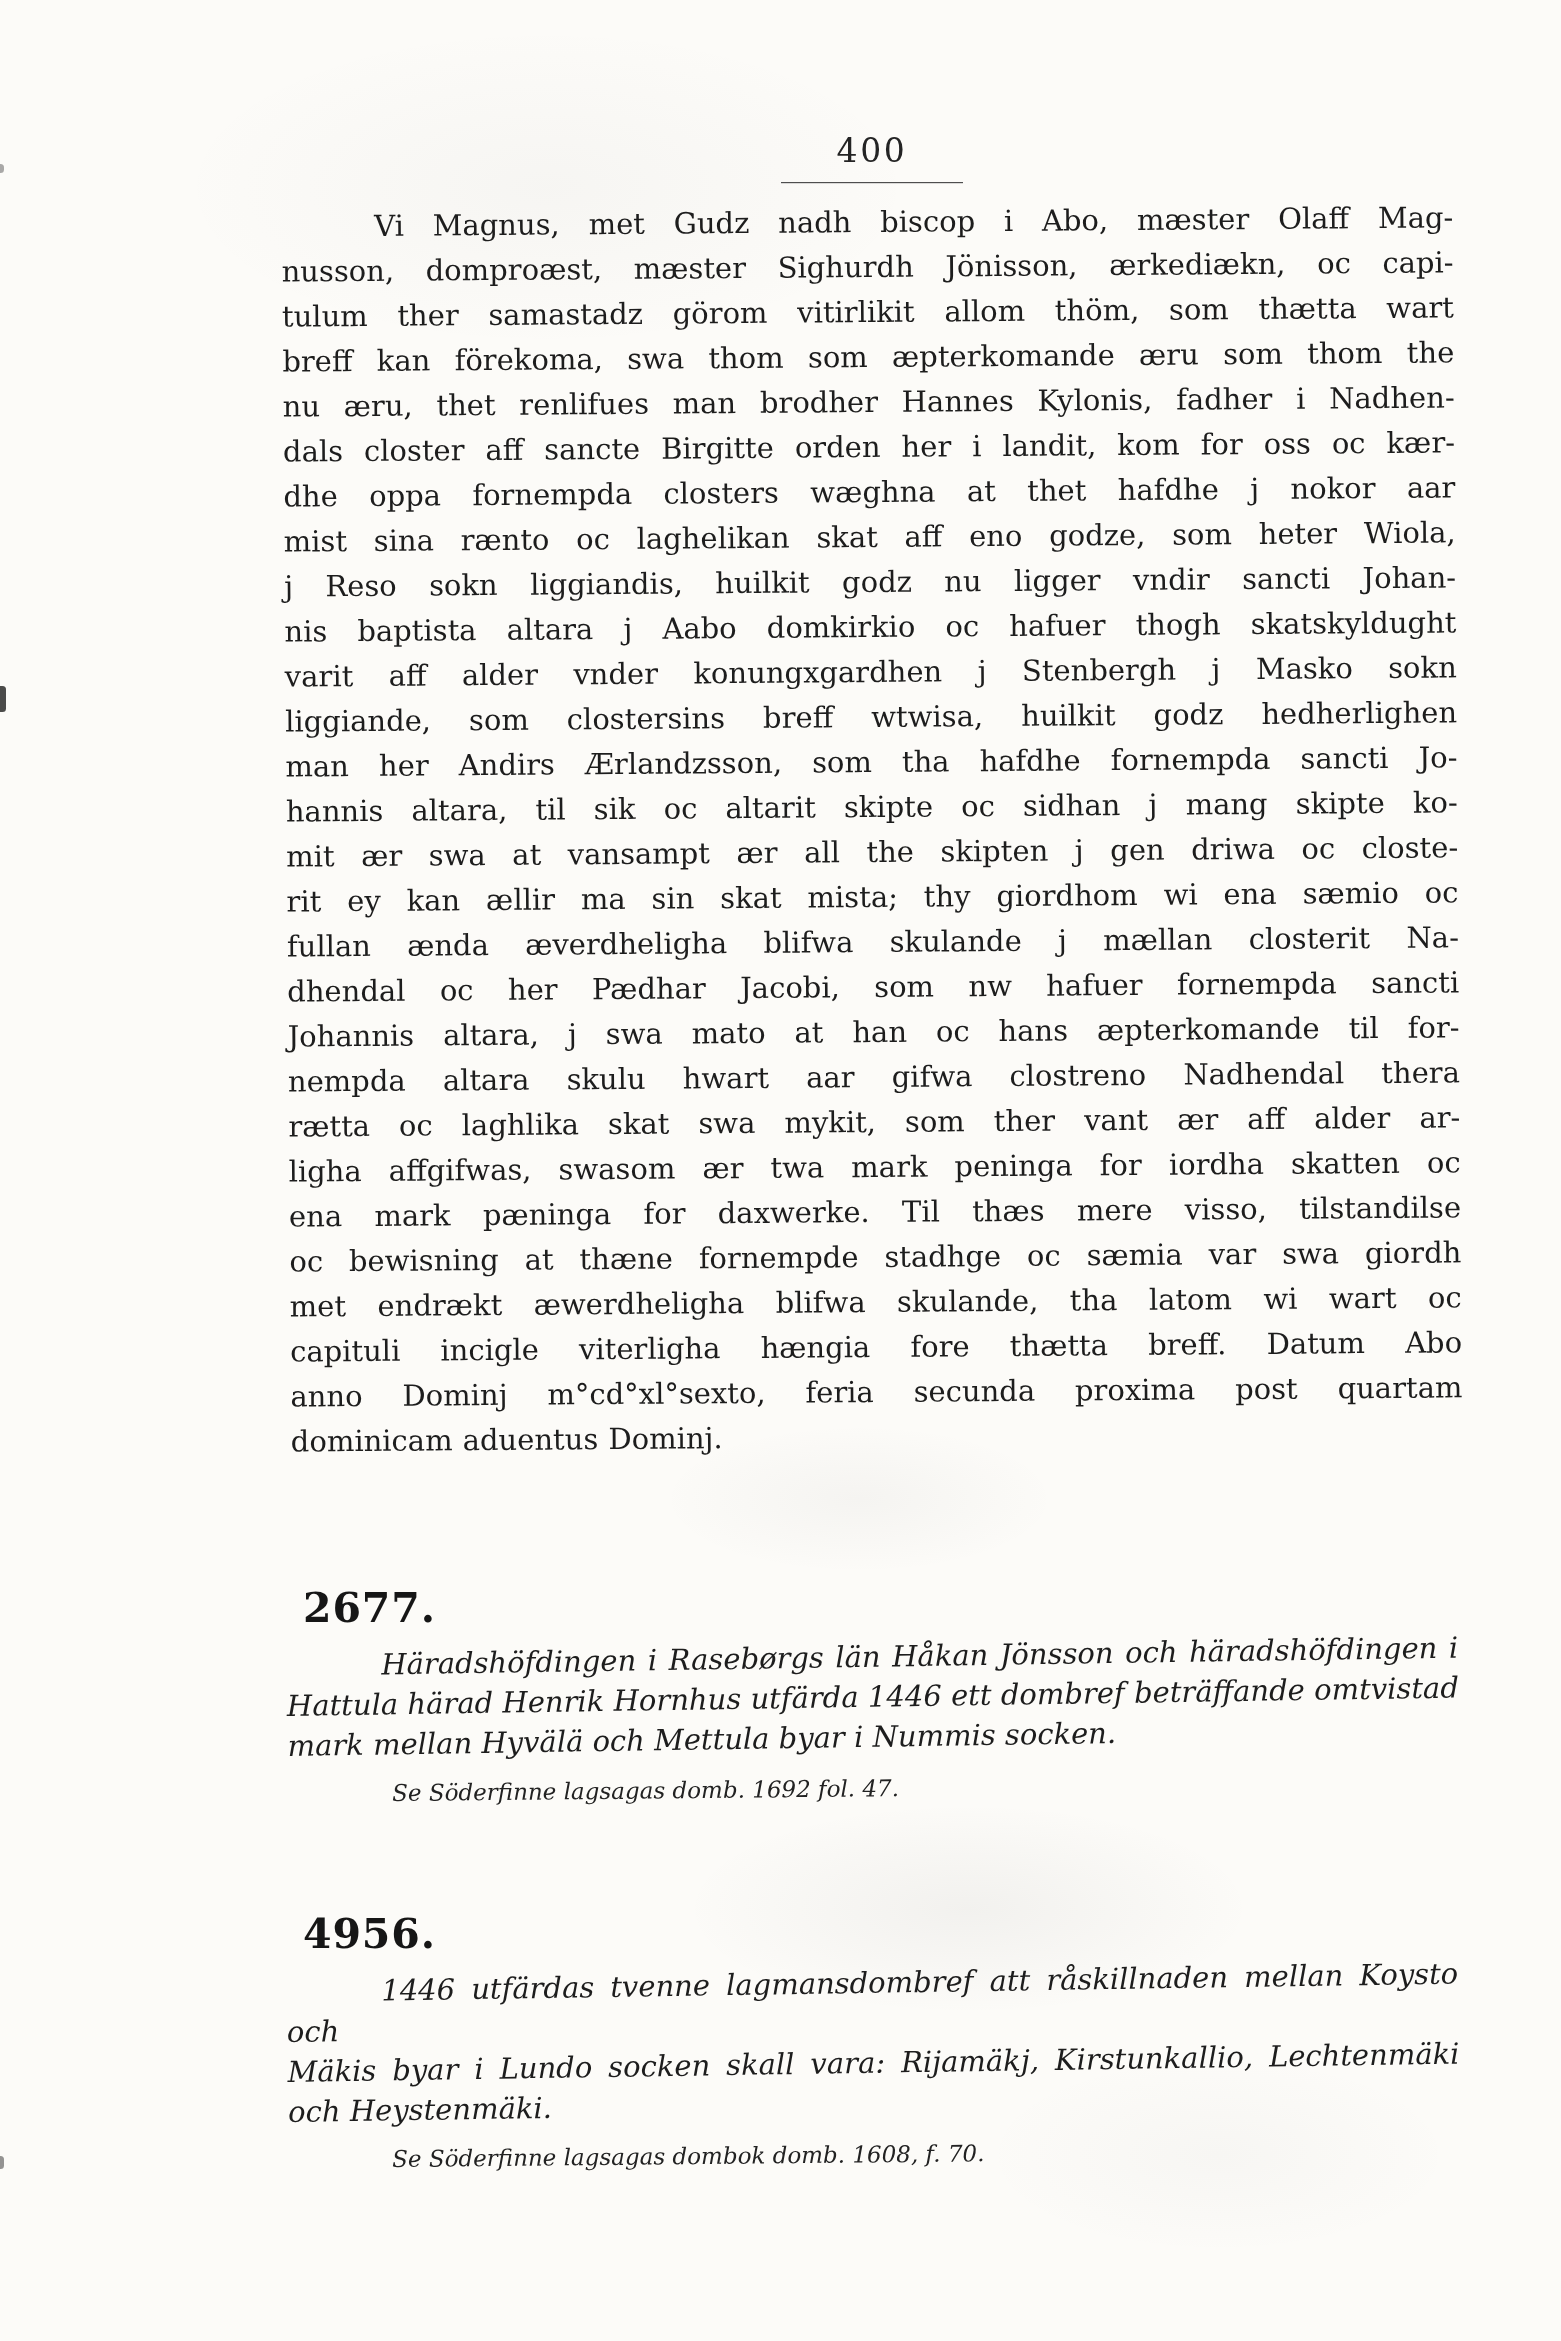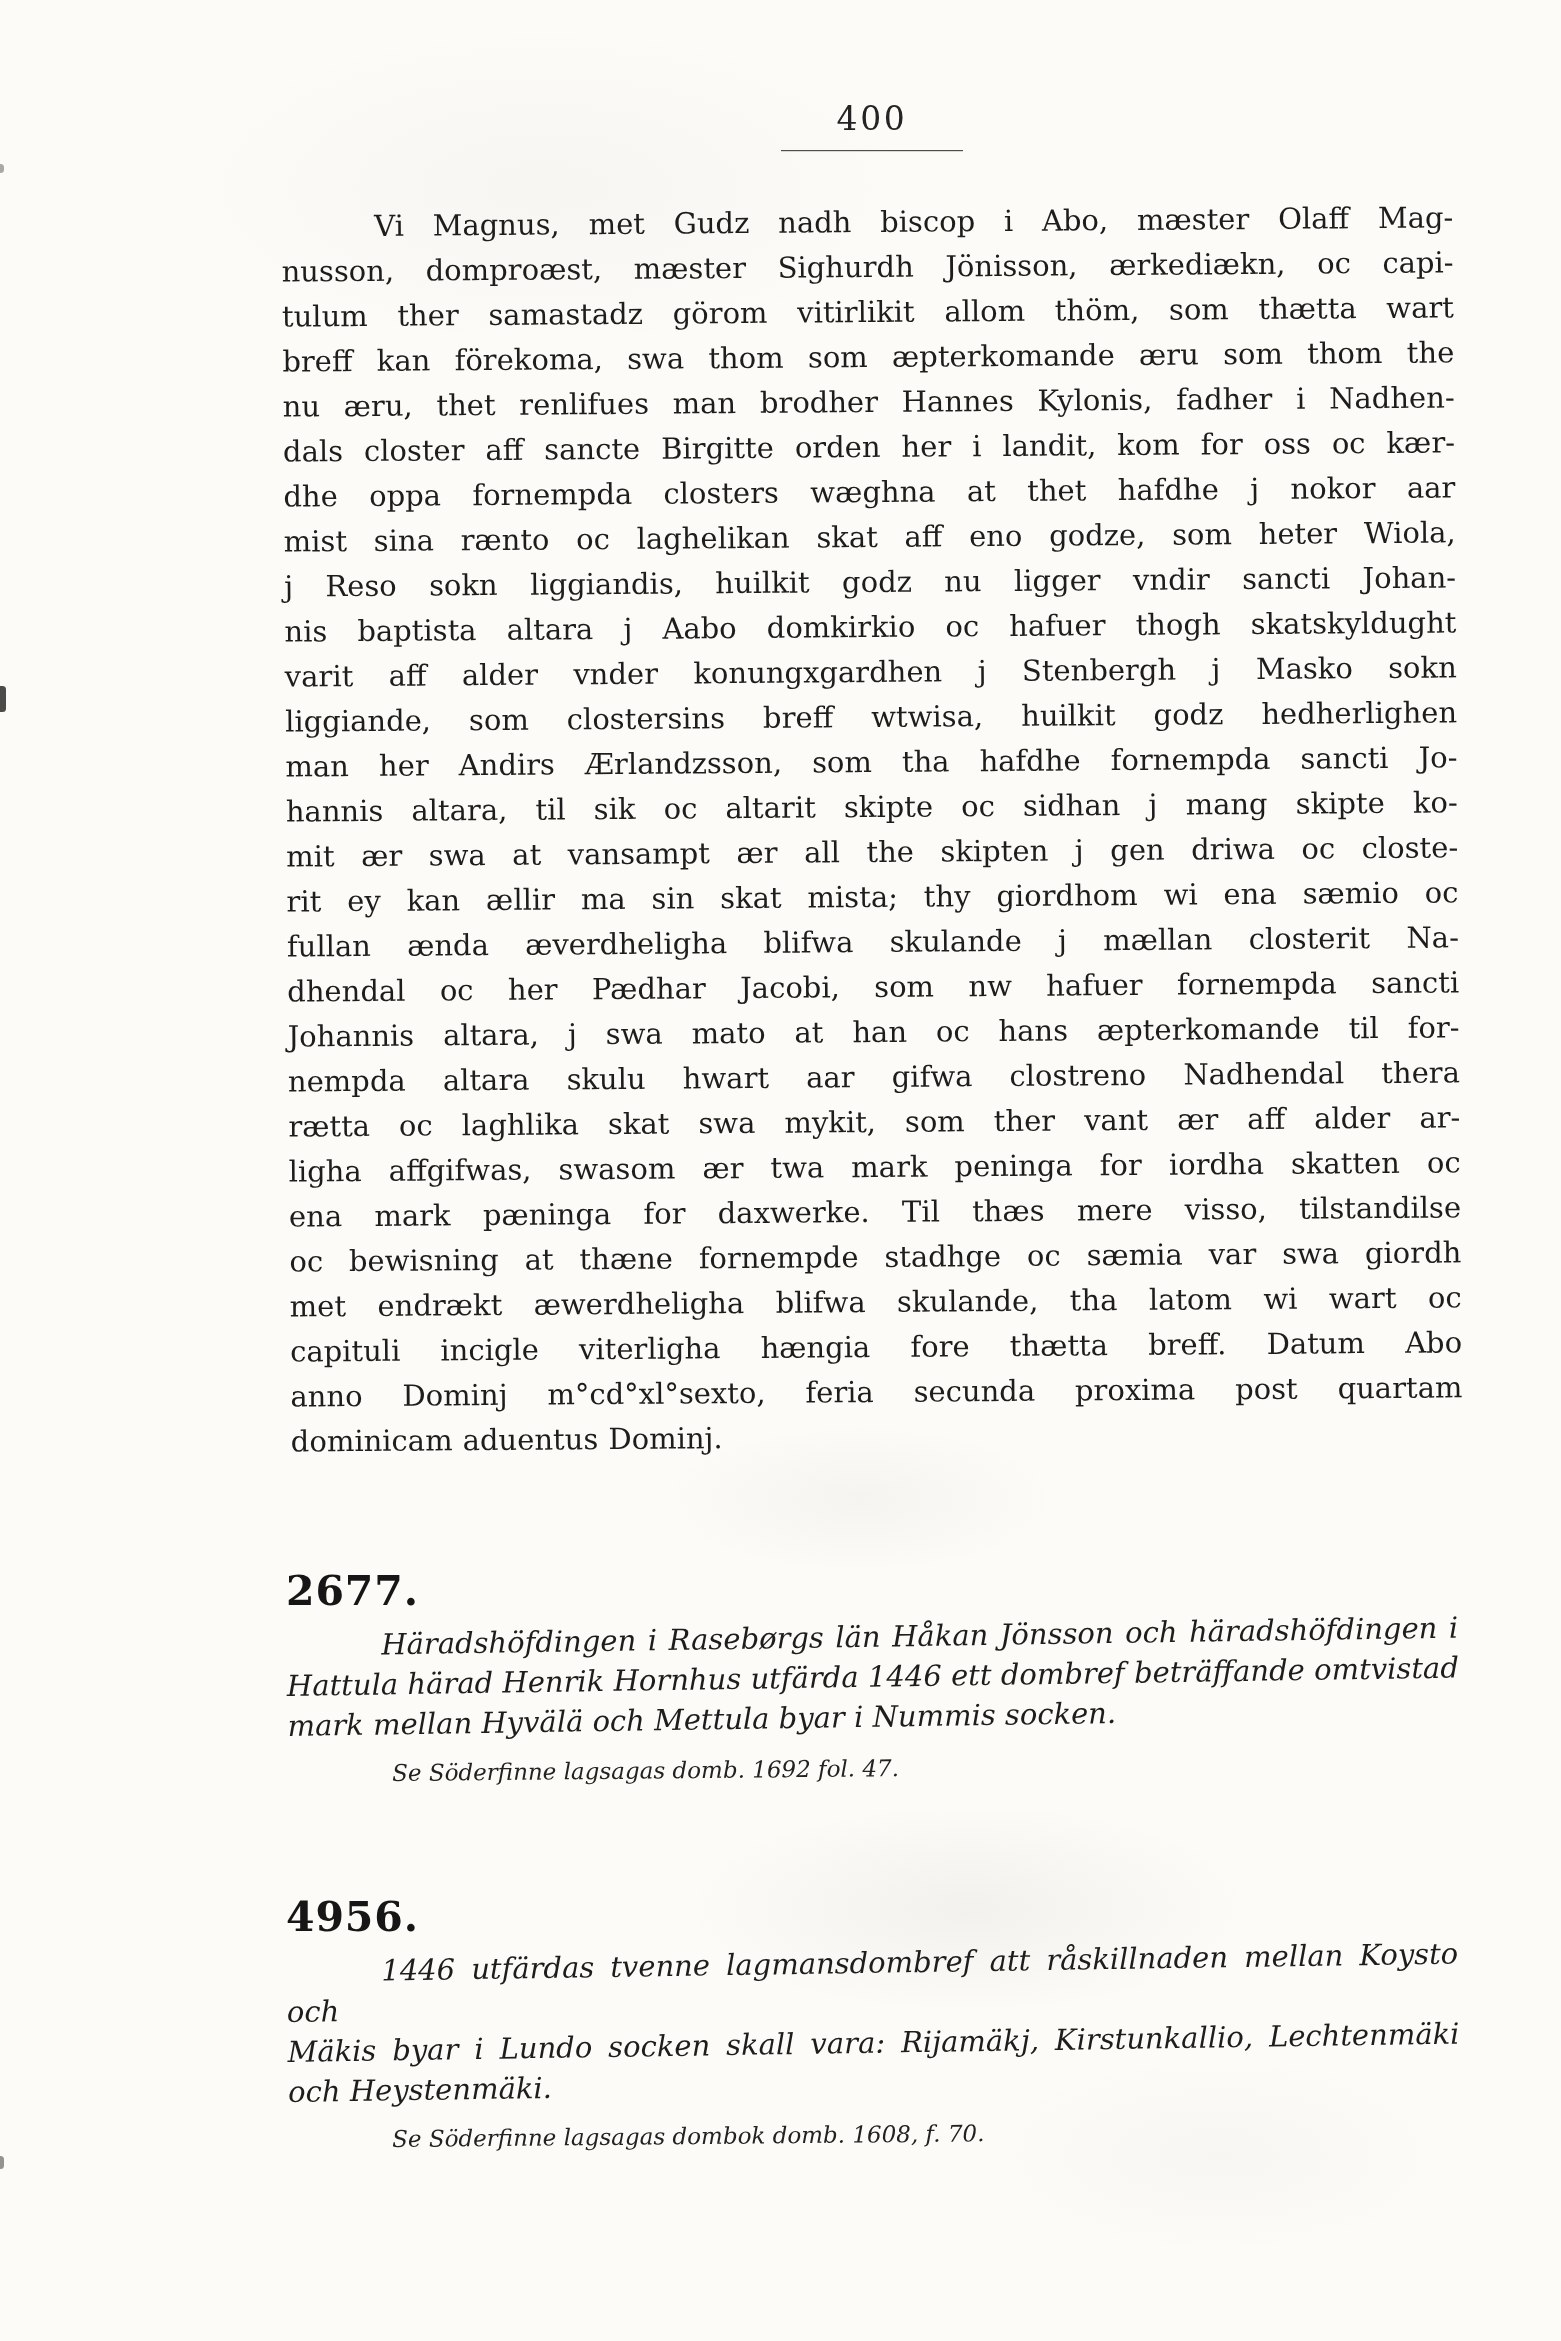--- a/index.html
+++ b/index.html
@@ -21,37 +21,37 @@
       radial-gradient(335px 141px at 78% 92%, rgba(90,90,90,0.03), transparent 70%);
   }
   .edge-mark { position:absolute; left:0; background:#2c2c2c; border-radius:0 3.5px 3.5px 0; }
   .em1 { top:686px; width:6.2px; height:26.4px; opacity:.85; }
   .em2 { top:2156px; width:4.4px; height:13.2px; opacity:.5; }
   .em3 { top:164px;  width:3.5px; height:8.8px; opacity:.4; }
 
   .col { position:absolute; left:286px; width:1172px; }
 
   .page-header { top:99px; text-align:center; }
-  .page-number { font-size:33px; letter-spacing:2.6px; color:#242424; }
+  .page-number { font-size:33px; letter-spacing:2.6px; color:#242424;margin-top:32px; }
   .header-rule { width:182px; height:1.8px; background:#4e4e4e; margin:11.5px auto 0; box-shadow:0 0.9px 0 rgba(0,0,0,.15); }
 
   .charter {
     top:200px; font-size:29px;
     transform:rotate(-0.45deg); transform-origin:50% 50%;
   }
   .charter .line {
     line-height:45px;
     text-align:justify; text-align-last:justify;
     word-spacing:0.9px;
   }
   .charter .line.first { text-indent:93px; }
   .charter .line.last  { text-align-last:left; }
 
   .entry-number {
-    margin:0; font-size:41px; font-weight:bold; line-height:1;
+    margin:17px; font-size:41px; font-weight:bold; line-height:1;
     color:#161616; letter-spacing:0.9px;
   }
   .summary {
     margin-top:14px; font-style:italic; font-size:29px;
     transform:rotate(-0.9deg); transform-origin:left top;
   }
   .summary .line {
     line-height:40px;
     text-align:justify; text-align-last:justify;
   }

